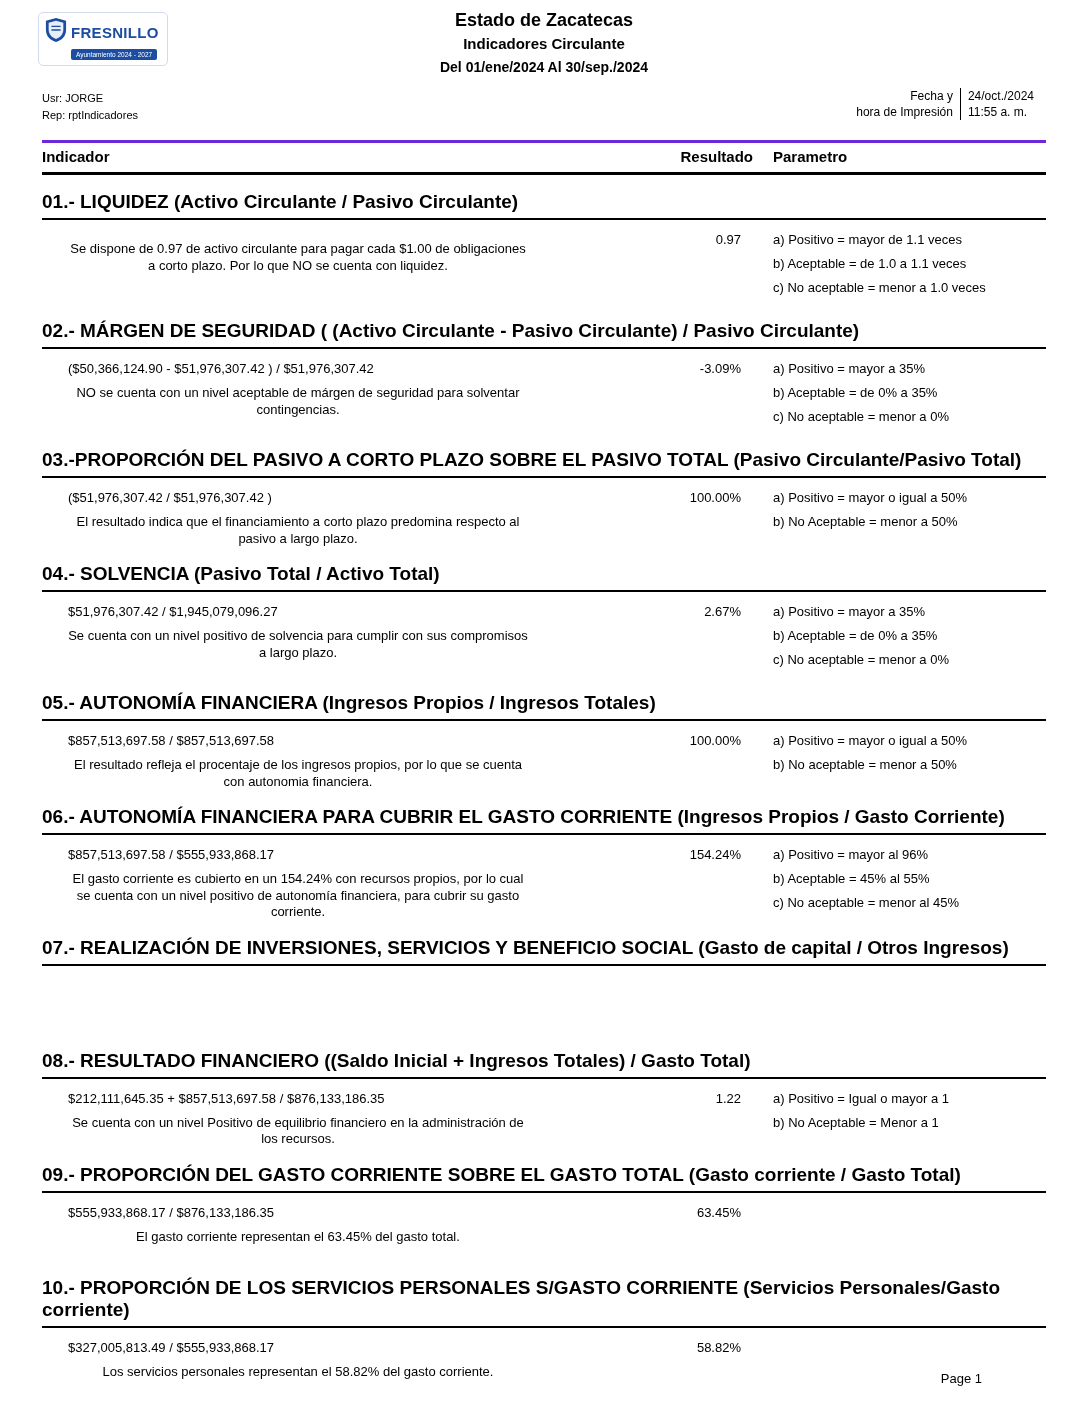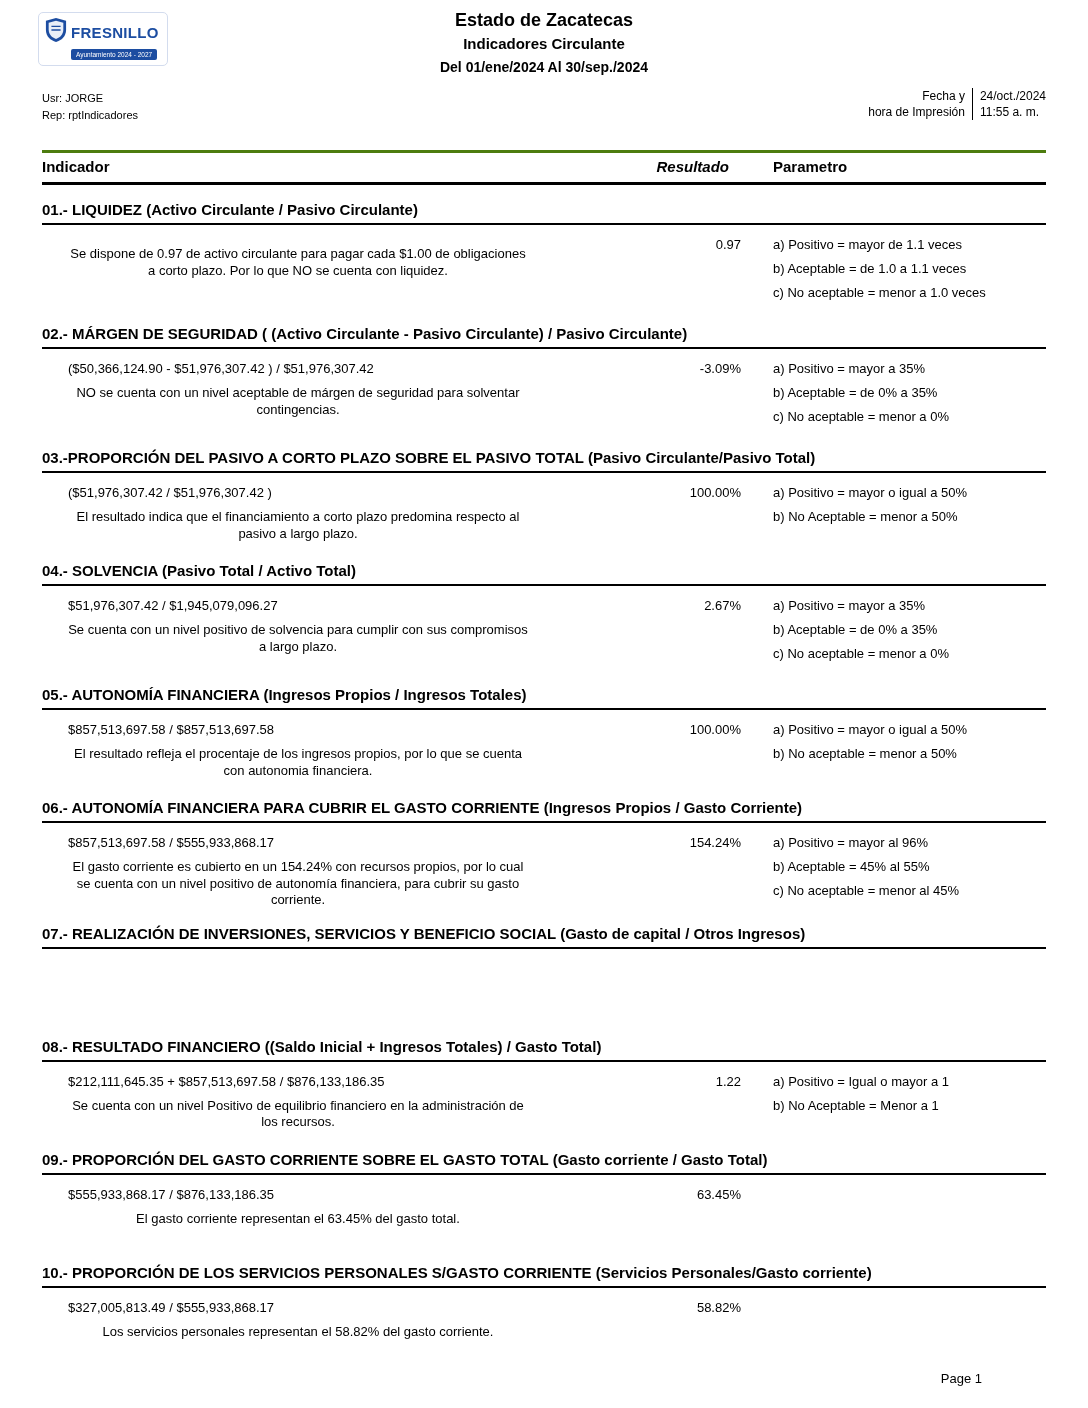--- a/index.html
+++ b/index.html
@@ -28,39 +28,39 @@
     padding:1px 5px; margin:2px 0 0 26px; border-radius:2px; width:fit-content; white-space:nowrap; }
 
   .center-block { position:absolute; left:0; right:0; top:8px; text-align:center; }
   .main-title { font-size:22px; font-weight:bold; }
   .state-title { font-size:18px; font-weight:bold; margin-top:2px; }
   .report-name { font-size:15px; font-weight:bold; margin-top:4px; }
   .period { font-size:14px; font-weight:bold; margin-top:7px; }
 
   .user-block { position:absolute; left:0; top:90px; font-size:11px; line-height:17px; }
 
-  .print-block { position:absolute; right:0; top:88px; display:flex; font-size:12px; }
+  .print-block { position:absolute; right:12px; top:88px; display:flex; font-size:12px; }
   .print-labels { text-align:right; padding-right:7px; line-height:16px; }
   .print-divider { width:1px; background:#000; }
   .print-values { padding-left:7px; line-height:16px; }
 
   
   .row-grid { display:grid; grid-template-columns:600px 131px 273px; }
   .table-header {
-    margin-top:22px;
-    border-top:3px solid #4d7c0f;
+    margin-top:12px;
+    border-top:3px solid #6d28d9;
     border-bottom:3px solid #000;
     padding:5px 0 7px;
     font-weight:bold; font-size:15px;
   }
-  .col-result { text-align:right; padding-right:44px;font-style:italic; }
+  .col-result { text-align:right; padding-right:20px; }
 
   
   .indicator { min-height:113px; }
-  .ind-title { padding-top:16px; font-weight:bold; font-size:15px; }
+  .ind-title { padding-top:16px; font-weight:bold; font-size:19px; }
   .ind-rule { border-bottom:2px solid #000; margin-top:5px; }
   .ind-body { padding-top:12px; font-size:13px; }
   .ind-formula { padding-left:26px; }
   .ind-desc { padding-left:26px; margin-top:9px; max-width:486px; line-height:16.5px;text-align:center; }
   .ind-result { text-align:right; padding-right:32px; }
   .param-line { margin-bottom:8px; line-height:16px; }
 
   
   .page-footer { position:absolute; right:106px; bottom:22px; font-size:13px; }
 </style>

